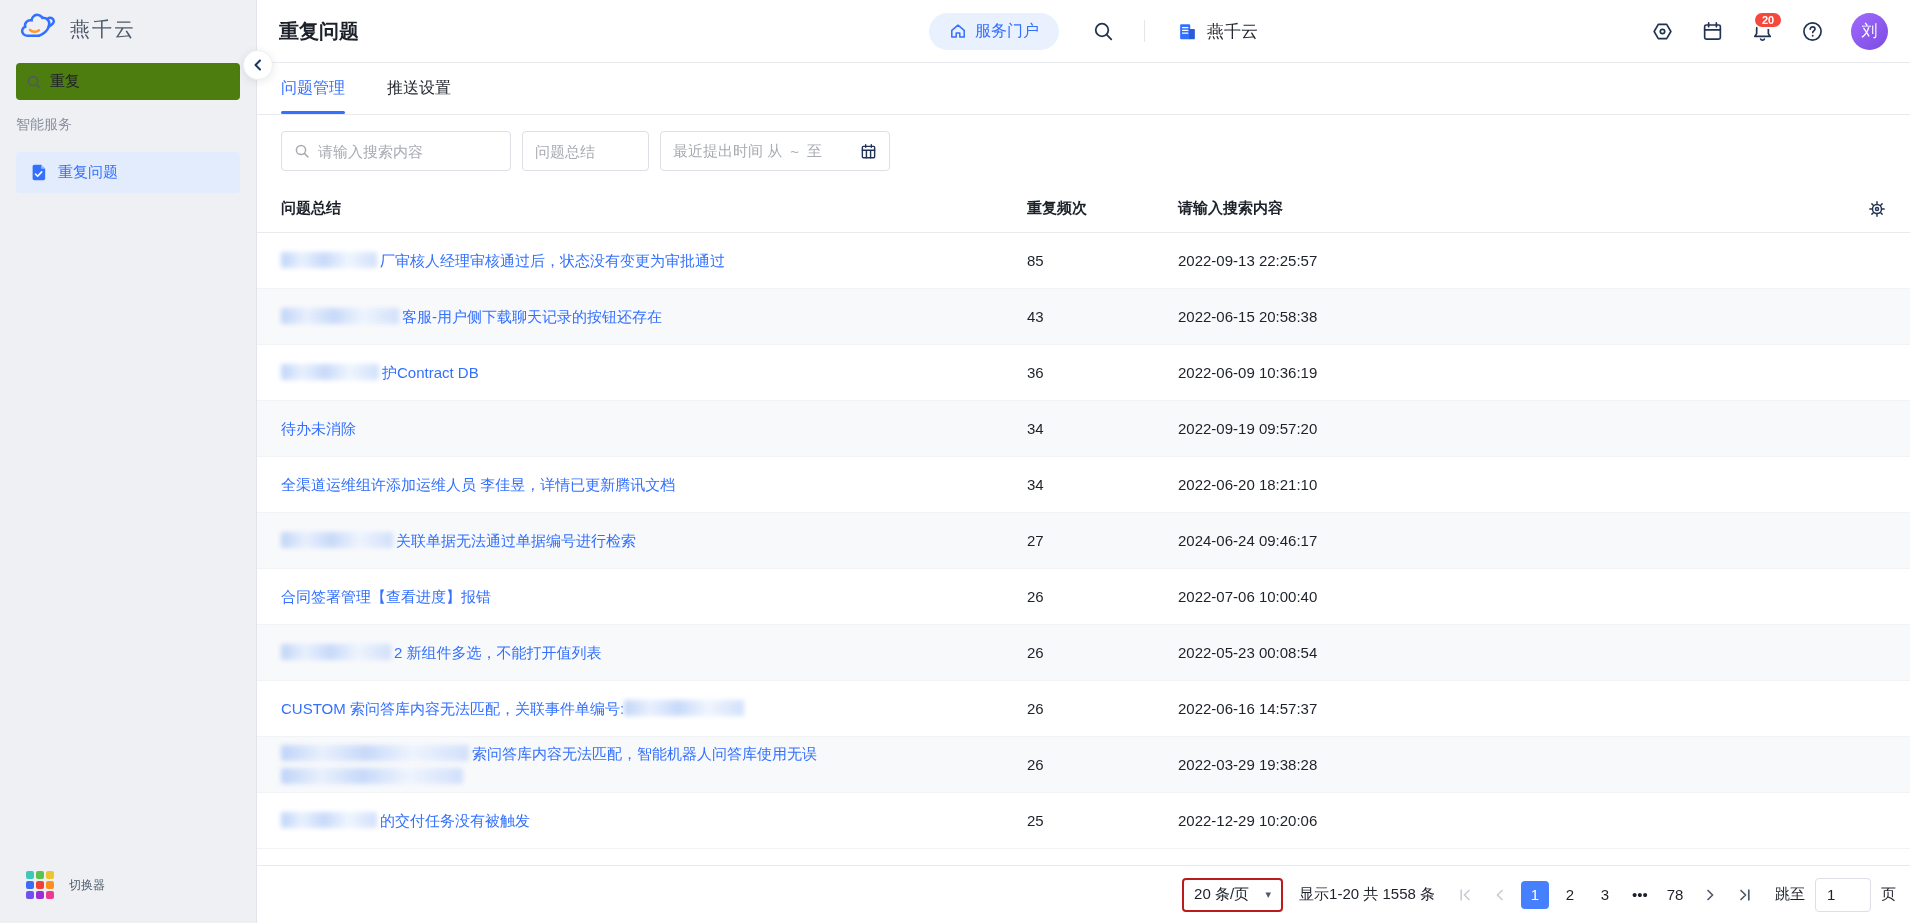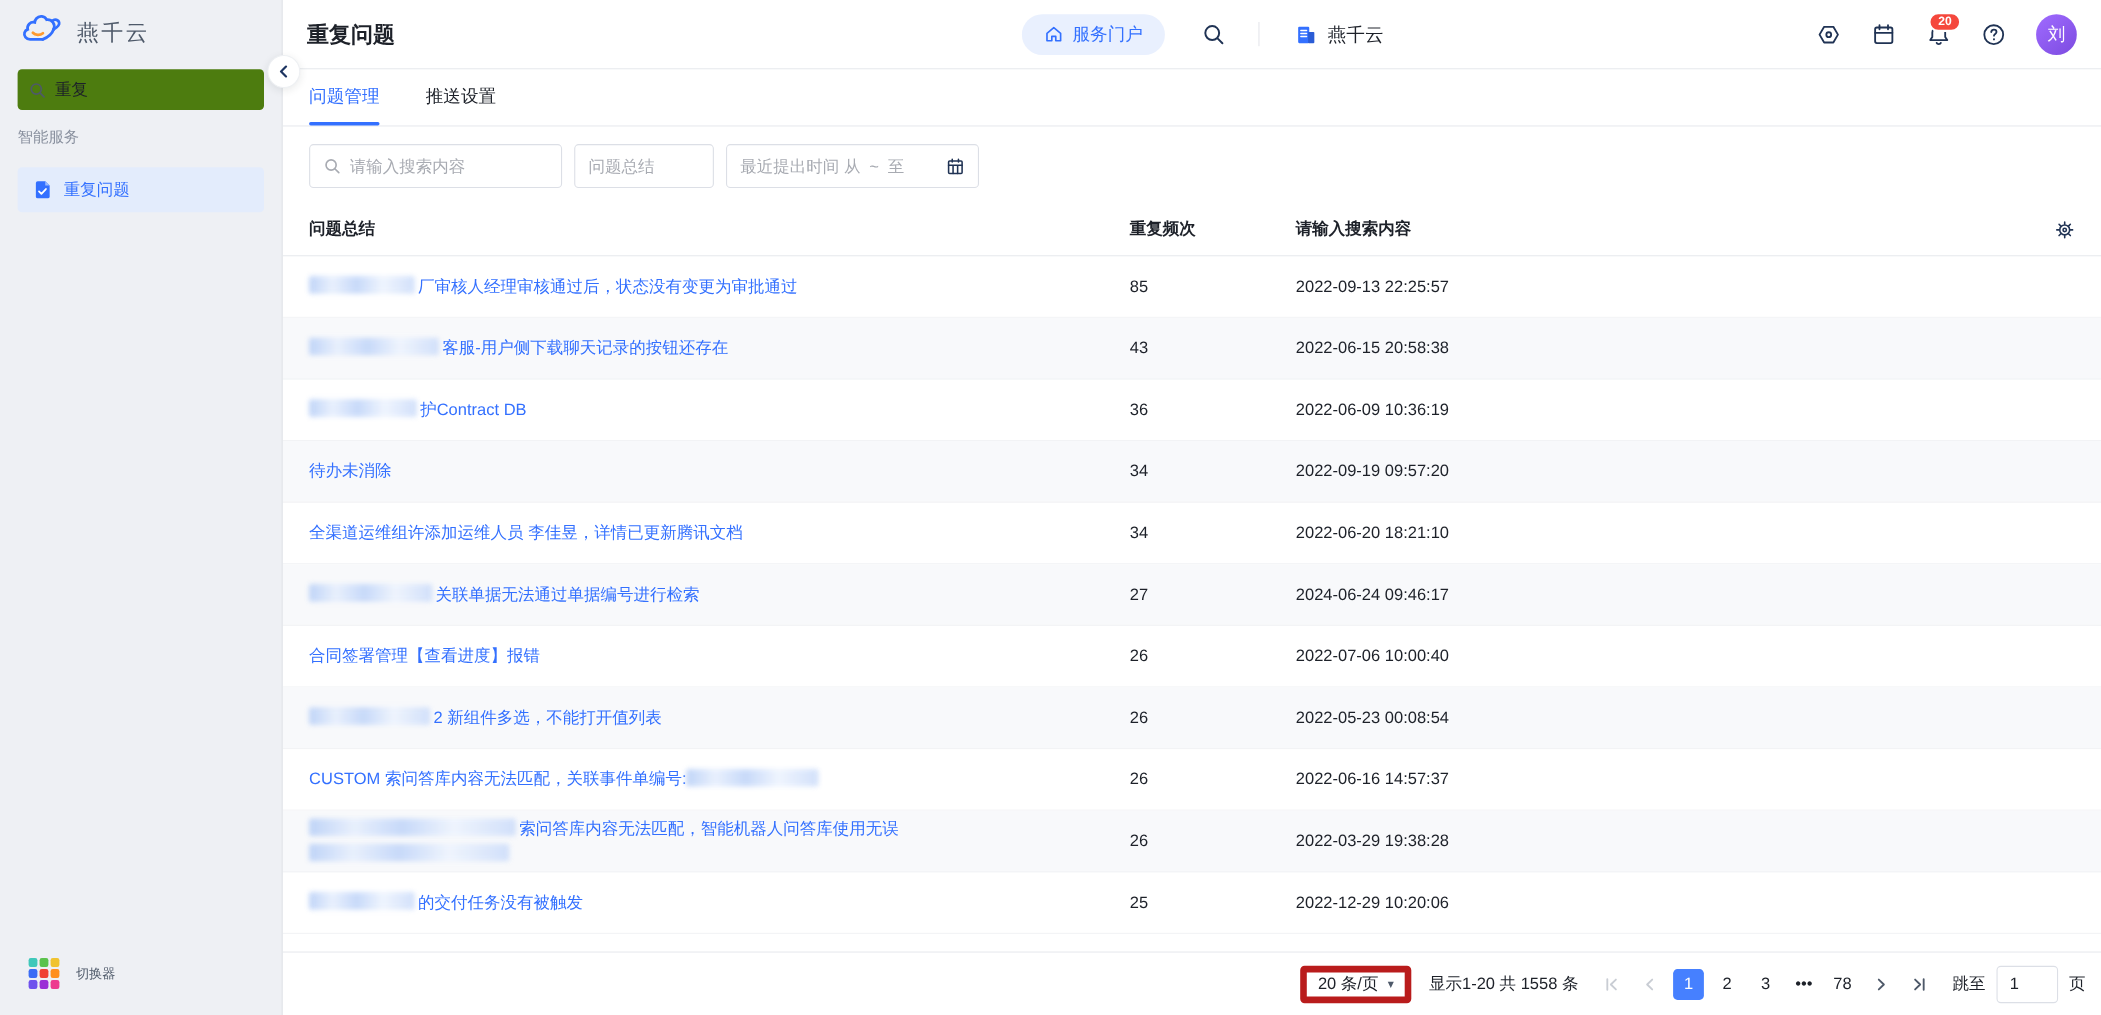--- a/index.html
+++ b/index.html
@@ -81,21 +81,21 @@
   .cell-sum { width:746px; padding-right:20px; line-height:23px; }
   .cell-count { width:151px; color:#1d2129; }
   .cell-time { flex:1; color:#1d2129; }
   .link { color:#3370ff; cursor:pointer; }
   .redact { display:inline-block; height:16px; border-radius:2px; vertical-align:-2px; margin-right:3px;
             background:linear-gradient(90deg,#b9d0f7 0%,#e7effd 22%,#c2d6f9 45%,#eef4fe 70%,#cdddfa 100%);
             filter:blur(2.5px); opacity:.9; }
   
   .pagebar { margin-top:auto; border-top:1px solid #e8eaee; min-height:58px; display:flex; align-items:center;
              justify-content:flex-end; padding:0 14px 0 0; gap:16px; font-size:15px; color:#1d2129; flex-shrink:0; }
-  .psel { width:101px; height:34px; border:6px solid #b91c1c; border-radius:4px; display:flex;
+  .psel { width:101px; height:34px; border:2px solid #b91c1c; border-radius:4px; display:flex;
           align-items:center; justify-content:space-between; padding:0 10px; cursor:pointer; background:#fff; }
   .psel .caret { color:#4e5969; font-size:11px; }
   .pager { display:flex; align-items:center; gap:7px; }
   .pbtn { min-width:28px; height:28px; padding:0 4px; display:flex; align-items:center; justify-content:center;
           border-radius:4px; color:#1d2129; cursor:pointer; }
   .pbtn.nav { color:#4e5969; }
   .pbtn.disabled { color:#c9cdd4; cursor:default; }
   .pbtn.active { background:#4680ff; color:#fff; }
   .jump { display:flex; align-items:center; gap:10px; }
   .jump-input { width:56px; height:34px; border:1px solid #dcdfe6; border-radius:4px; padding:0 11px;

